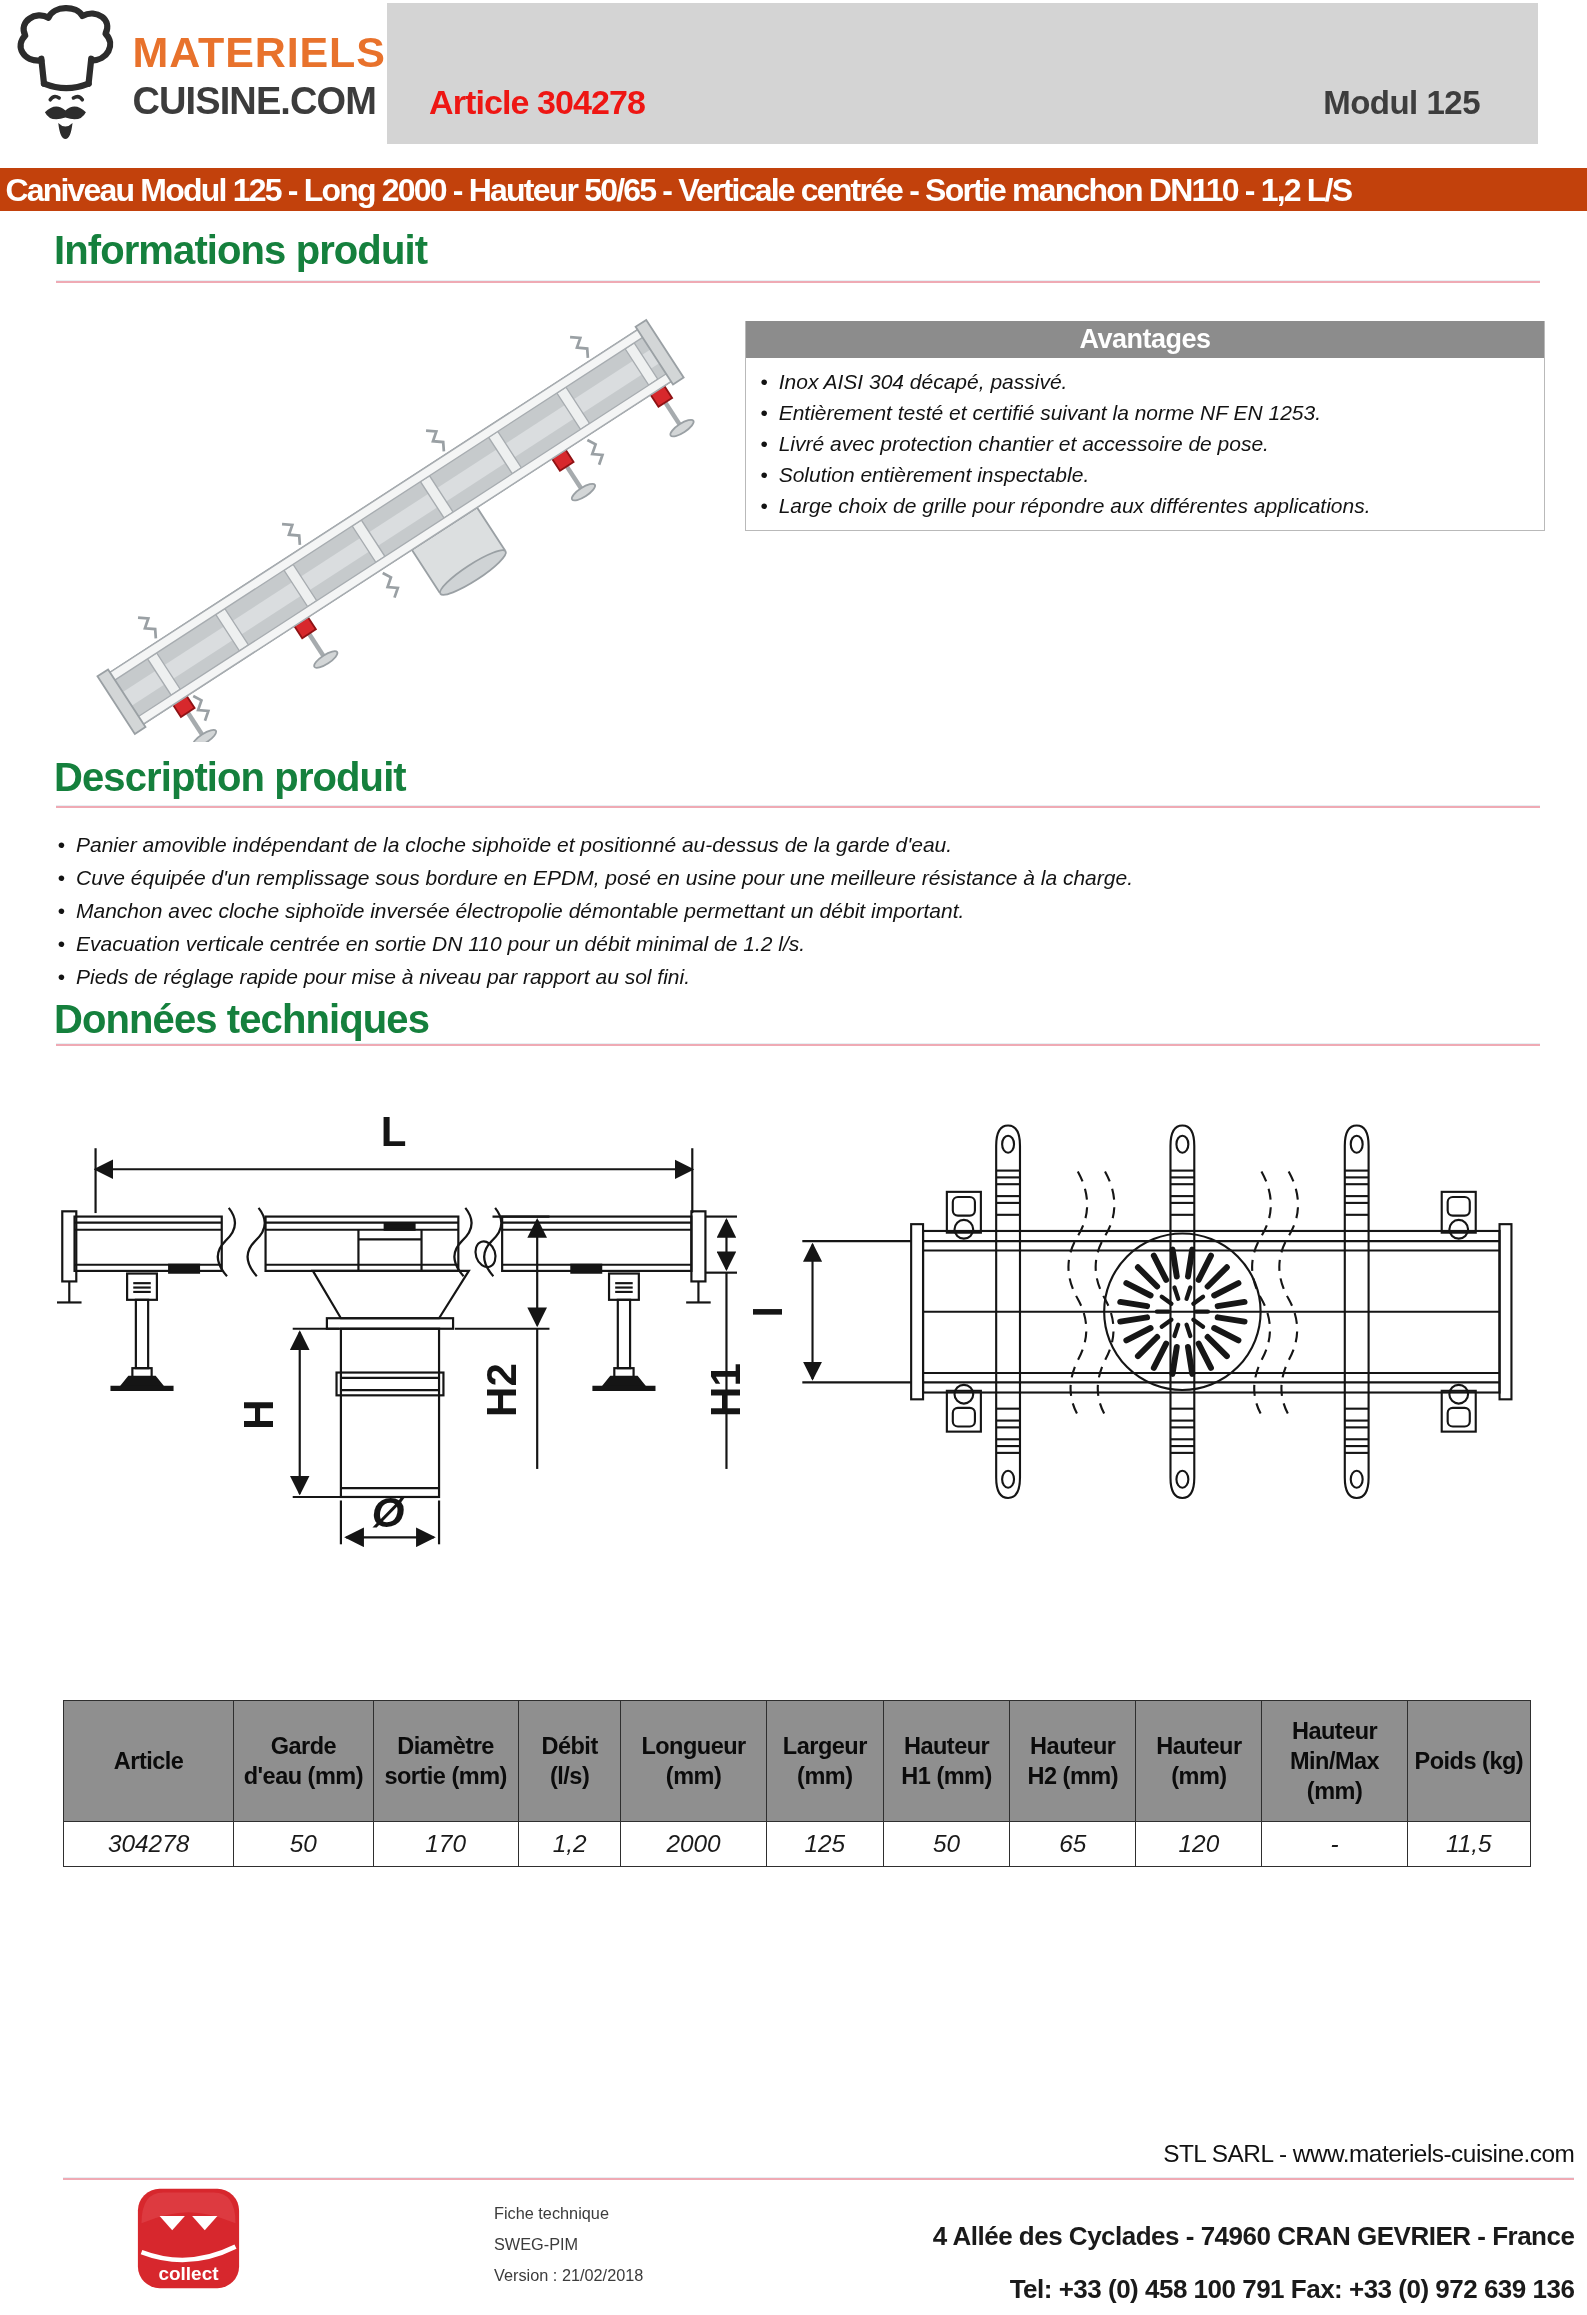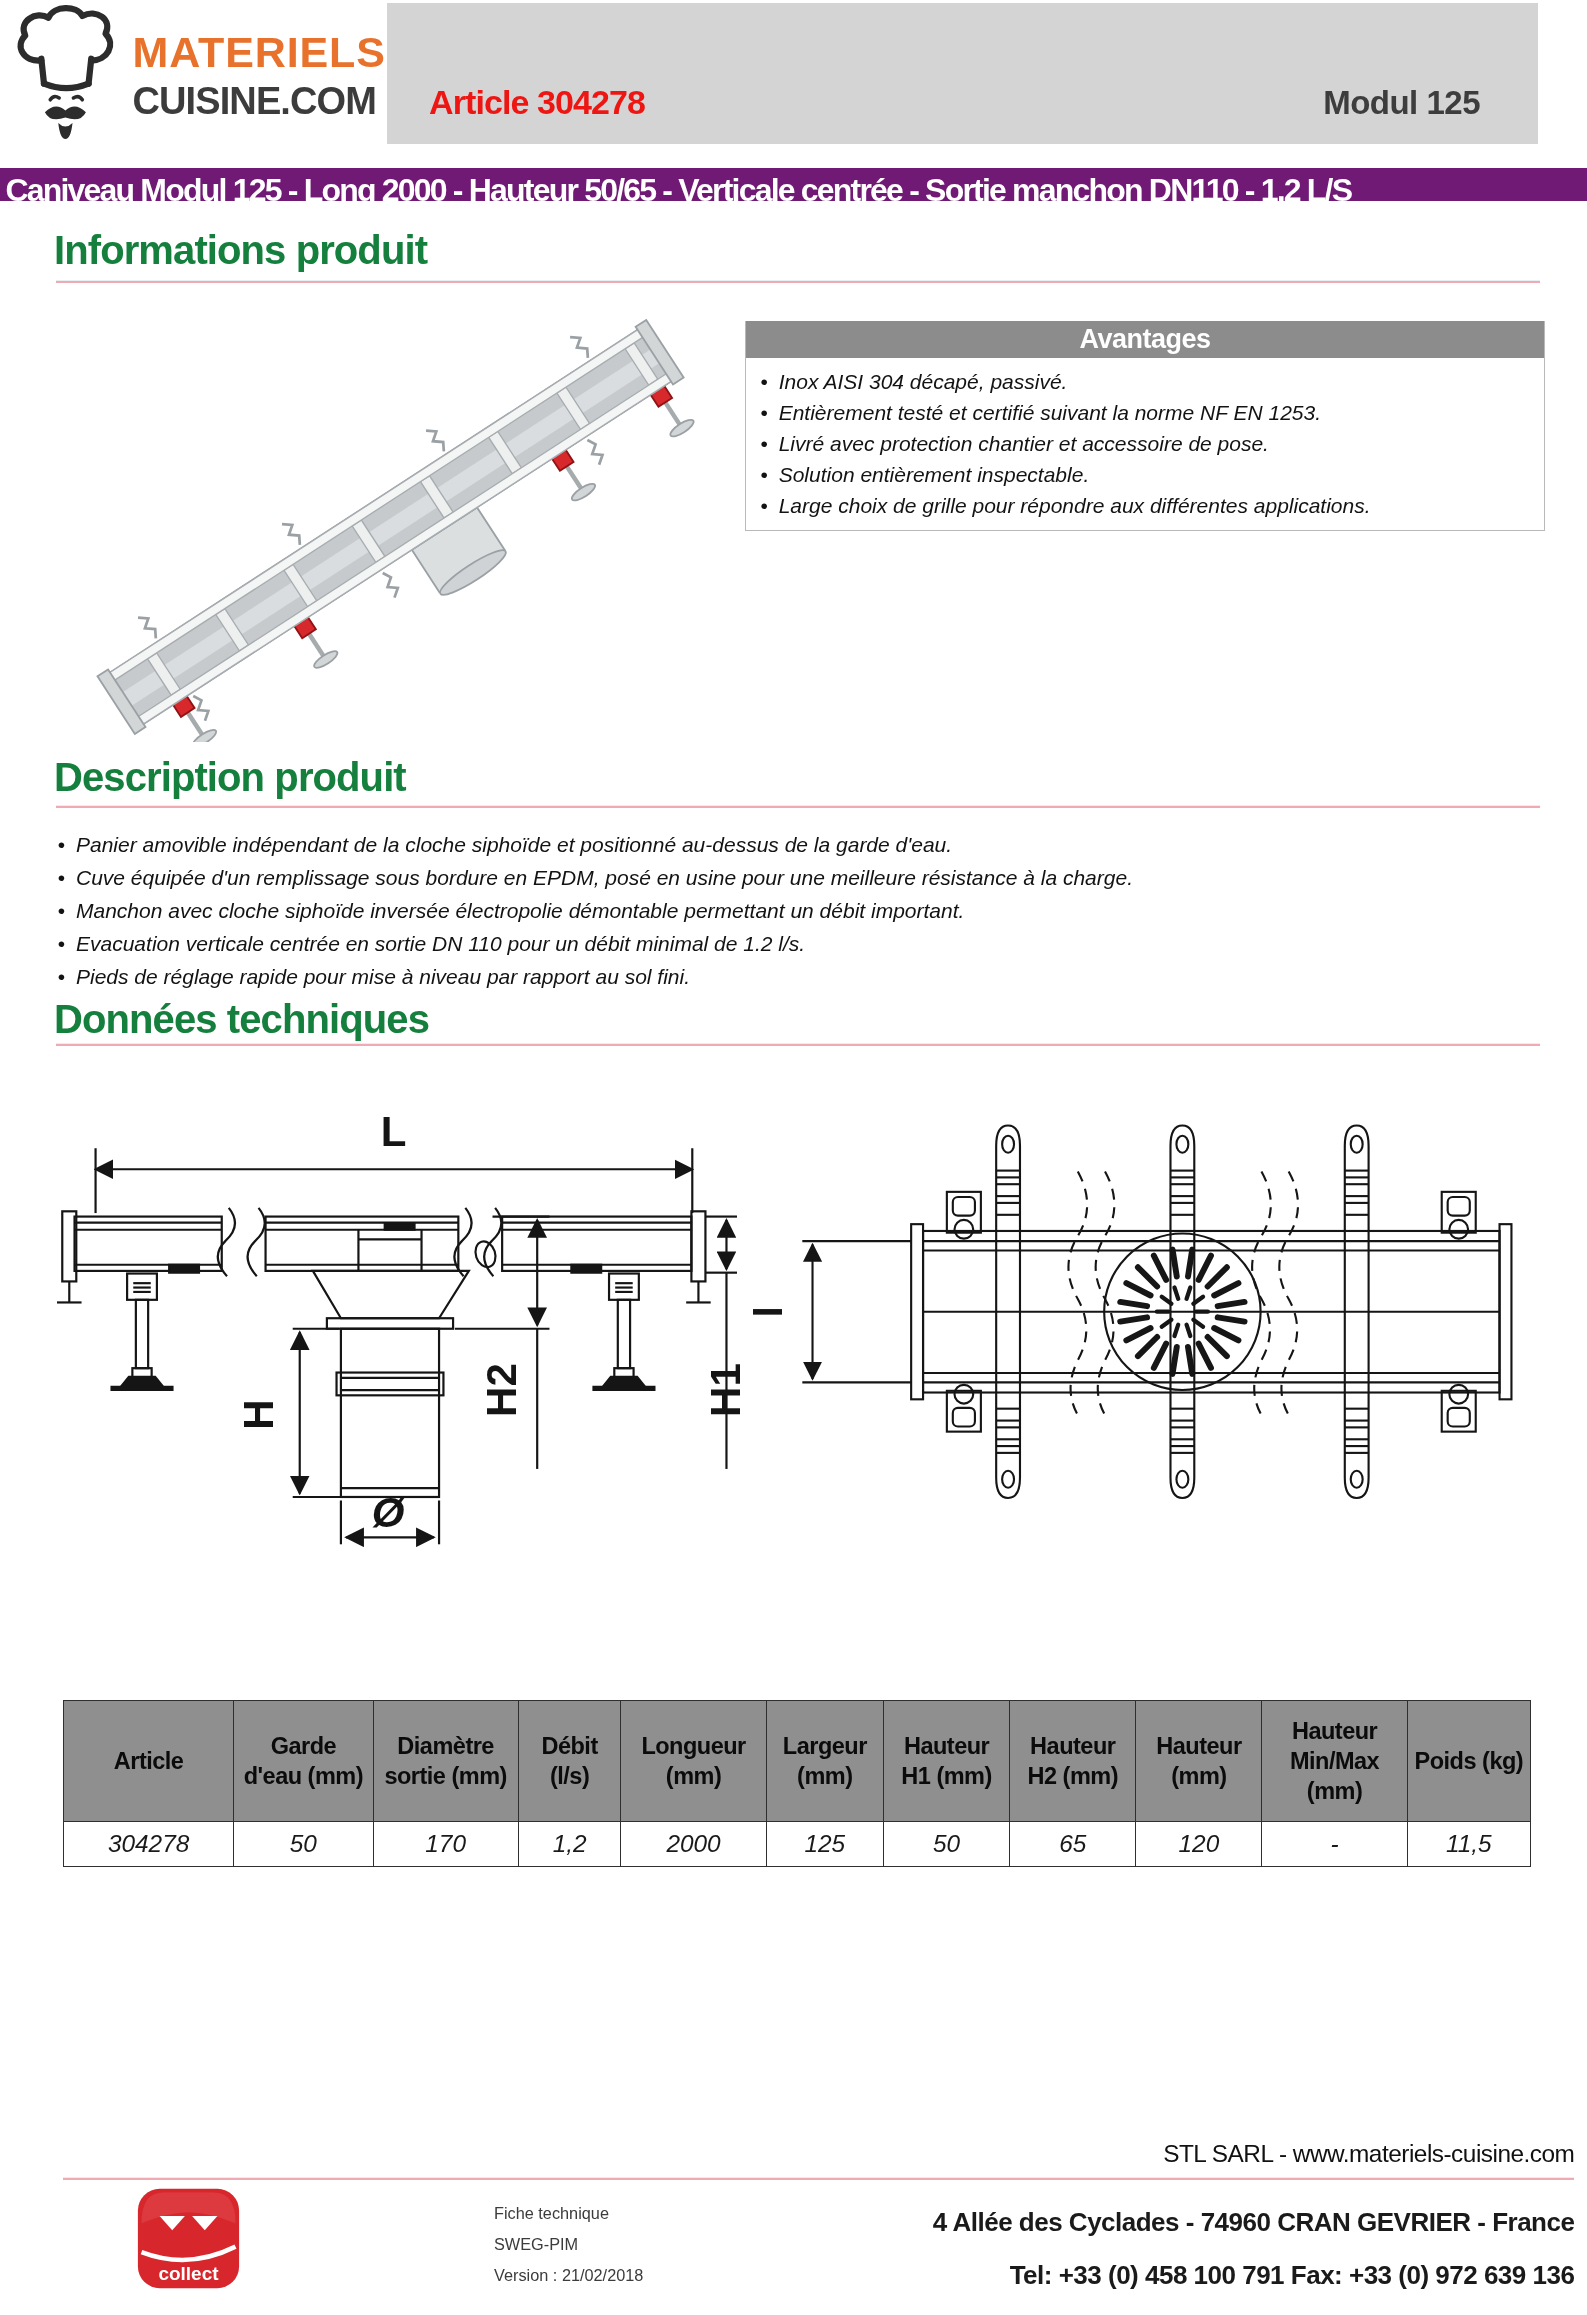--- a/index.html
+++ b/index.html
@@ -10,21 +10,21 @@
   
   .logo { position:absolute; left:11px; top:3.6px; width:373px; height:143px; display:flex; }
   .logo svg { width:107px; height:138px; flex:0 0 auto; }
   .wordmark { margin-left:14.5px; padding-top:25px; }
   .brand1 { font-size:43px; font-weight:bold; color:#e8722c; letter-spacing:0.9px; line-height:47px; }
   .brand2 { font-size:38px; font-weight:bold; color:#3c3c3c; letter-spacing:-0.9px; line-height:45px; margin-top:3.6px; }
   .graybox { position:absolute; left:387px; top:2.7px; width:1151px; height:141px; background:#d4d4d4;
              display:flex; align-items:flex-end; justify-content:space-between; padding:0 58px 22px 42px; }
   .article { font-size:34px; font-weight:bold; color:#ee1613; letter-spacing:-0.9px; }
   .model   { font-size:33px; font-weight:bold; color:#3d3d3d; letter-spacing:-0.5px; }
-  .banner { position:absolute; left:0; top:168px; width:1588px; height:33px; background:#701a75; }
+  .banner { position:absolute; left:0; top:168px; width:1588px; height:43px; background:#c2410c; }
   .banner-text { font-size:32px; font-weight:bold; color:#ffffff; line-height:45px; padding-left:5.4px;
                  letter-spacing:-1.8px; white-space:nowrap; }
 
   
   .content { position:absolute; left:0; top:213px; width:1588px; }
   h2.section { margin:18px 50px 0 54px; font-size:40px; font-weight:bold; color:#15803d; letter-spacing:-0.9px; line-height:38px; }
   .rule { margin:11px 48px 0 56px; height:2.7px; background:linear-gradient(to bottom, #e7eff3 0.9px, #efaab4 0.9px); }
 
   .info-row { margin:27px 43px 0 54px; display:flex; align-items:flex-start; }
   .product-fig { width:674px; height:432px; flex:0 0 auto; }
@@ -49,21 +49,21 @@
                   border:1.8px solid #2f2f2f; height:45px; background:#fff; }
 
   
   .footer { position:absolute; left:0; top:2140px; width:1588px; }
   .stl { text-align:right; margin-right:13.6px; font-size:24.4px; font-weight:normal; color:#111; letter-spacing:-0.5px; }
   .frule { margin:9px 13.6px 0 63px; height:2.7px; background:linear-gradient(to bottom, #e7eff3 0.9px, #efaab4 0.9px); }
   .frow { margin-top:7.2px; display:flex; align-items:flex-start; }
   .collect { margin-left:136px; width:105px; height:103px; flex:0 0 auto; }
   .docinfo { margin-left:253px; margin-top:11px; font-size:16.3px; color:#3c3c3c; line-height:31px; }
   .addr { flex:1; text-align:right; margin-right:13.6px; }
-  .addr1 { margin-top:20px; font-size:26px; font-weight:bold; letter-spacing:-0.5px; }
+  .addr1 { margin-top:34px; font-size:26px; font-weight:bold; letter-spacing:-0.5px; }
   .addr2 { margin-top:22px; font-size:26px; font-weight:bold; letter-spacing:-0.5px; }
 
   svg text { font-family:"Liberation Sans", sans-serif; }
   .dimlbl { font-size:48px; font-weight:bold; fill:#151515; }
 </style>
 </head>
 <body>
 
 <div class="page">
 

